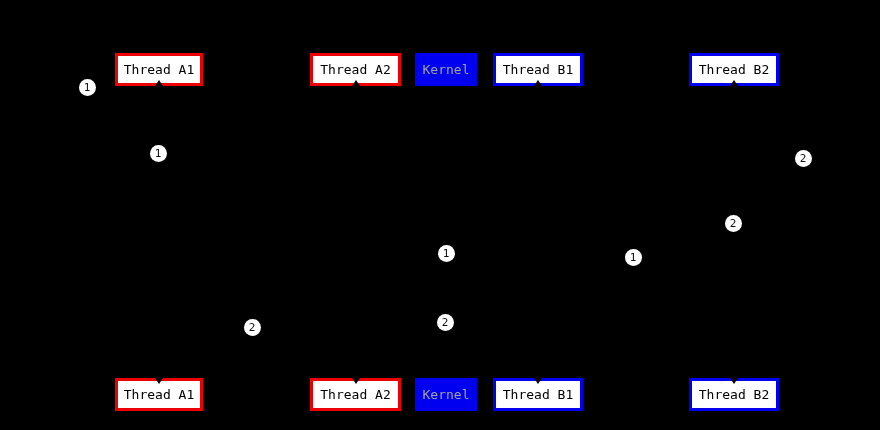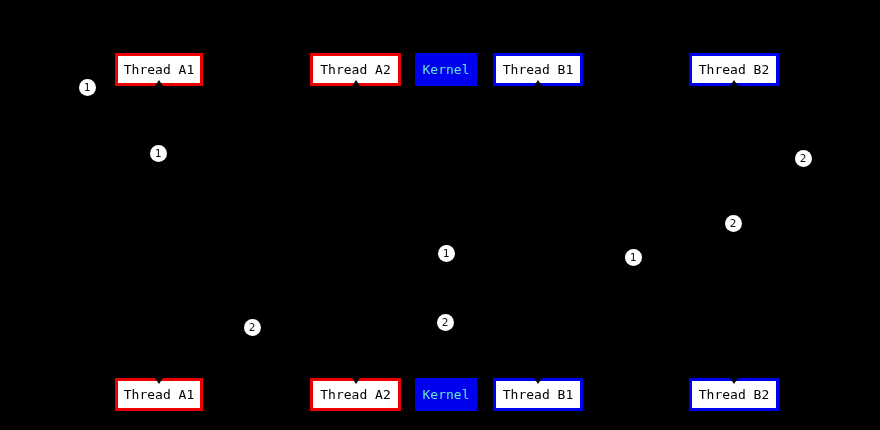--- a/index.html
+++ b/index.html
@@ -24,21 +24,21 @@
     color: #000000;
     display: flex;
     align-items: center;
     justify-content: center;
     font-size: 13px;
     line-height: 1;
     white-space: nowrap;
   }
   .box.red-outline  { border-color: #ee0000; }
   .box.blue-outline { border-color: #0000f0; }
-  .box.blue-fill    { border-color: #0000f0; background: #0000f0; color: #5eead4; }
+  .box.blue-fill    { border-color: #0000f0; background: #0000f0; color: #a3a3a3; }
   .notch {
     position: absolute;
     left: 50%;
     margin-left: -4px;
     width: 0;
     height: 0;
     border-left: 4px solid transparent;
     border-right: 4px solid transparent;
   }
   .notch-bottom {          

